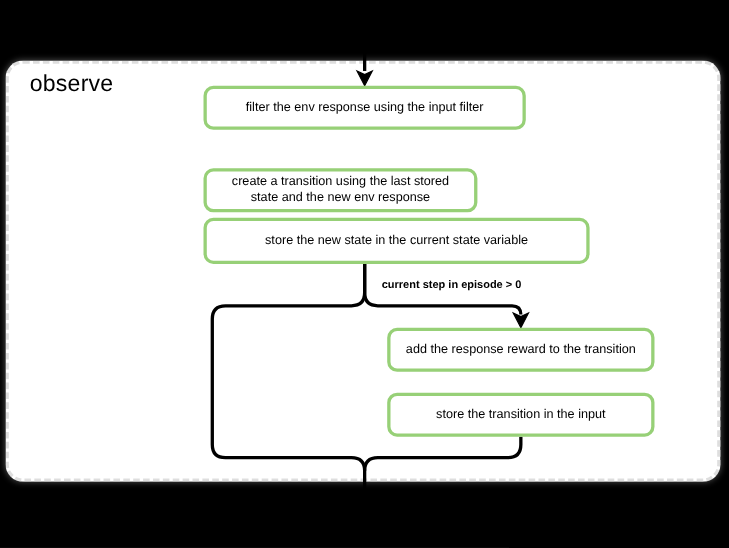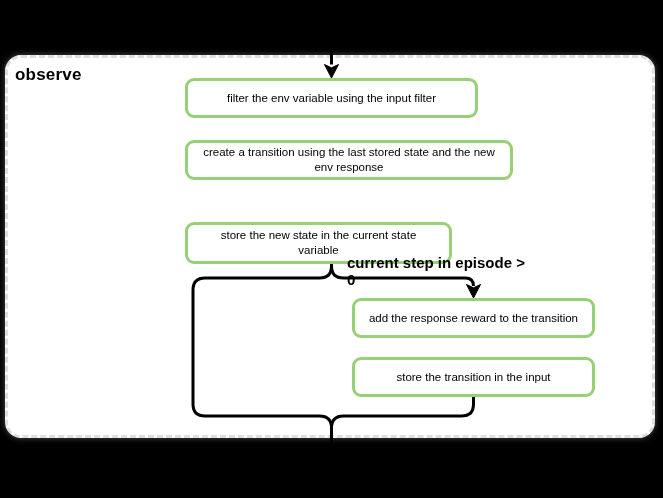--- a/index.html
+++ b/index.html
@@ -22,23 +22,23 @@
     left: 5px; top: 55px;
     width: 650px; height: 383px;
     box-sizing: border-box;
     background: var(--container_fill, #fff);
     border: 3px dashed var(--container_border, #dedede);
     border-radius: 16px;
     box-shadow: 0 0 6px rgba(170,170,170,0.45);
   }
   .group-title {
     position: absolute;
-    left: 15px; top: 65px;
-    font-size: 17px;
-    font-weight: bold;
+    left: 27px; top: 65px;
+    font-size: 21px;
+    font-weight: normal;
     color: var(--text, #000);
     letter-spacing: 0.2px;
   }
   svg.edges {
     position: absolute;
     left: 0; top: 0;
     width: 663px; height: 498px;
   }
   svg.edges path {
     fill: none;
@@ -59,29 +59,29 @@
     display: flex;
     align-items: center;
     justify-content: center;
     text-align: center;
     font-size: 11.5px;
     line-height: 1.3;
     color: var(--text, #000);
     padding: 2px 12px;
   }
   #node-filter   { left: 185px; top: 78px;  width: 293px; height: 40px; }
-  #node-create   { left: 185px; top: 140px; width: 328px; height: 40px; }
-  #node-store-state { left: 185px; top: 198px; width: 267px; height: 42px; margin-top: 24px; }
+  #node-create   { left: 185px; top: 153px; width: 249px; height: 40px; }
+  #node-store-state { left: 185px; top: 198px; width: 351px; height: 42px; }
   #node-add-reward  { left: 352px; top: 298px; width: 243px; height: 40px; }
   #node-store-trans { left: 352px; top: 357px; width: 243px; height: 40px; }
   .condition-label {
     position: absolute;
     left: 347px; top: 254px;
     width: 180px;
-    font-size: 15px;
+    font-size: 10px;
     font-weight: bold;
     color: var(--text, #000);
   }
 </style>
 </head>
 <body>
 
 <div class="stage">
 
   <div class="group-container"></div>
@@ -94,21 +94,21 @@
     <path d="M331.5 240 V266 Q331.5 278 319.5 278 H205 Q193 278 193 290 V404 Q193 416 205 416 H319.5 Q331.5 416 331.5 428 V456"></path>
 
     <path d="M331.5 240 V266 Q331.5 278 343.5 278 H465.5 Q473.5 278 473.5 286"></path>
     <polygon points="473.5,298 466.5,284.5 473.5,287.8 480.5,284.5"></polygon>
 
     <path d="M473.5 397 V404 Q473.5 416 461.5 416 H343.5 Q331.5 416 331.5 428"></path>
   </svg>
 
   <div class="group-title">observe</div>
 
-  <div class="node" id="node-filter">filter the env variable using the input filter</div>
+  <div class="node" id="node-filter">filter the env response using the input filter</div>
 
   <div class="node" id="node-create">create a transition using the last stored state and the new env response</div>
 
   <div class="node" id="node-store-state">store the new state in the current state variable</div>
 
   <div class="node" id="node-add-reward">add the response reward to the transition</div>
 
   <div class="node" id="node-store-trans">store the transition in the input</div>
 
   <div class="condition-label">current step in episode &gt; 0</div>

